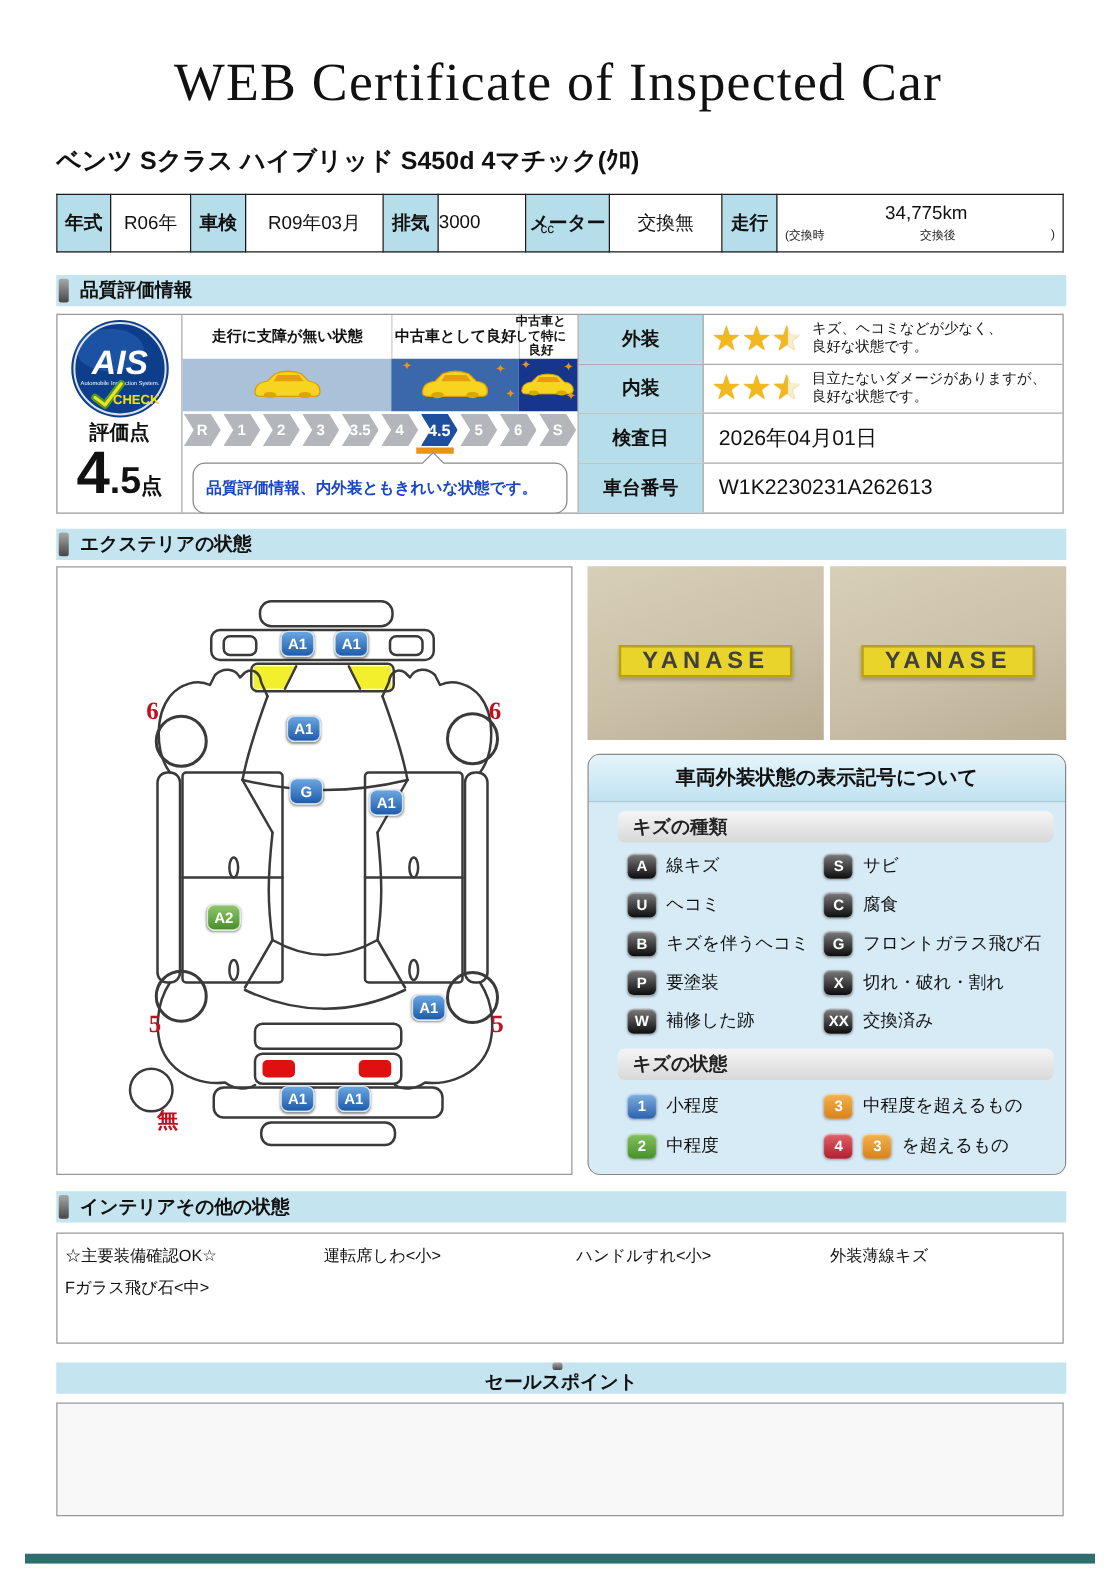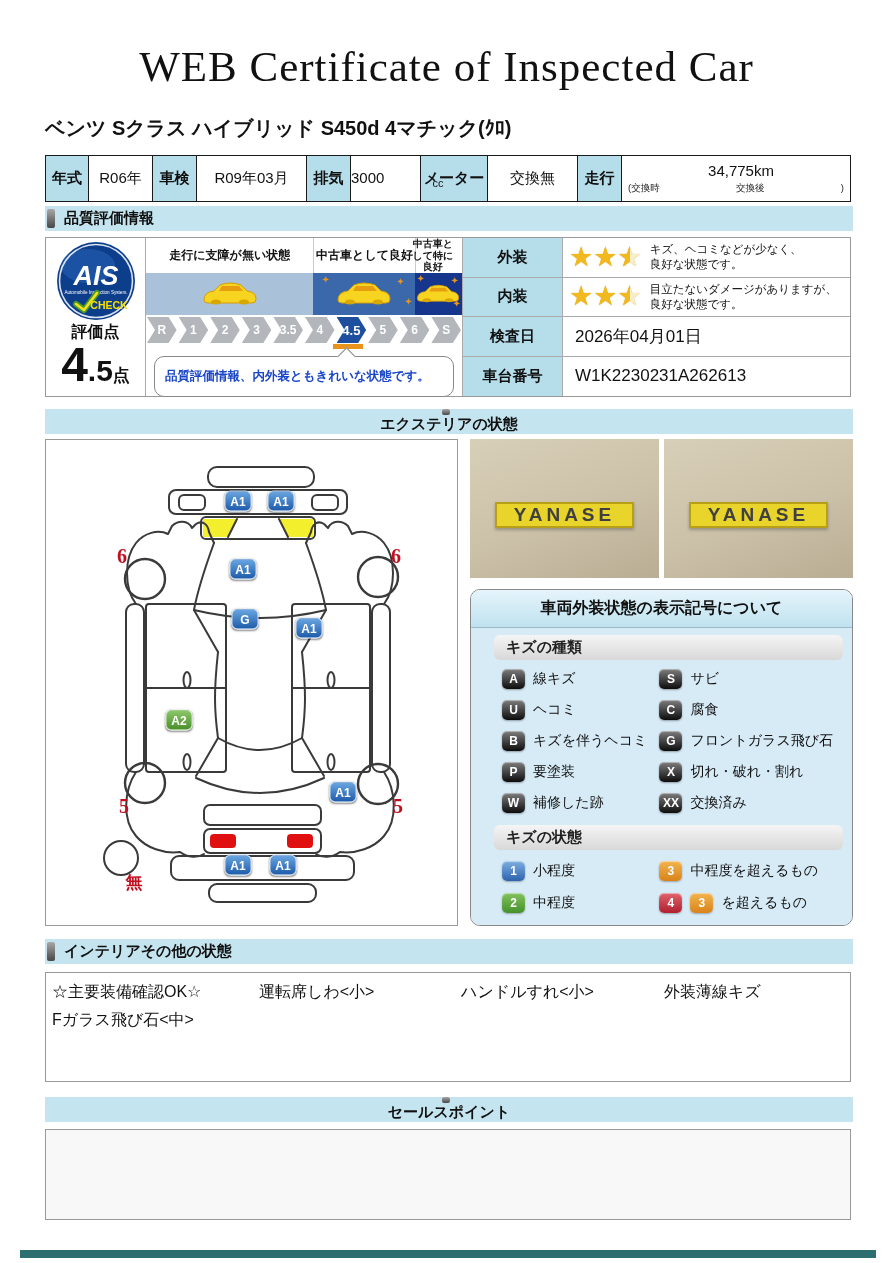--- a/index.html
+++ b/index.html
@@ -14,21 +14,21 @@
   table.spec th, table.spec td { border: 1.6px solid #1a1a1a; text-align: center; vertical-align: middle; }
   table.spec th { background: #b5deea; font-weight: bold; }
   td.disp .unit { font-size: 11px; vertical-align: -4px; margin-left: 48px; }
   td.mileage { text-align: left; padding: 2px 6px; }
   td.mileage .km { font-size: 15px; margin-left: 10px; }
   td.mileage .note { display: flex; justify-content: space-between; font-size: 9.5px; margin-top: 3px; color: #222; }
 
   
   .sec-header { height: 25px; width: 808px; background: #c4e4ef; margin-left: 45px; display: flex; align-items: center; font-size: 15px; font-weight: bold; }
   .sec-header .accent { width: 8px; height: 19px; margin: 0 9px 0 2px; border-radius: 2px; background: linear-gradient(180deg,#a8a8a8,#474747); }
-  .mt11 { margin-top: 4px; } .mt12 { margin-top: 12px; flex-direction: column; } .mt13 { margin-top: 13px; } .mt15 { margin-top: 15px; flex-direction: column; }
+  .mt11 { margin-top: 18px; } .mt12 { margin-top: 12px; } .mt13 { margin-top: 13px; } .mt15 { margin-top: 15px; flex-direction: column; }
 
   
   .quality-panel { margin: 6px 0 0 45px; width: 806px; height: 160px; border: 1px solid #999; display: flex; background: #fff; }
   .q-left { width: 100px; border-right: 1px solid #aaa; display: flex; flex-direction: column; align-items: center; padding-top: 3px; }
   .score-label { font-size: 16px; font-weight: bold; margin-top: 1px; }
   .score-val { display: flex; align-items: baseline; line-height: 0.8; margin-top: 3px; }
   .score-int { font-size: 48px; font-weight: bold; }
   .score-dec { font-size: 30px; font-weight: bold; }
   .score-unit { font-size: 17px; font-weight: bold; }
 
@@ -85,21 +85,21 @@
   .kind-grid { display: grid; grid-template-columns: 47% 53%; row-gap: 11px; padding: 9px 6px 12px 8px; }
   .kitem { display: flex; align-items: center; gap: 8px; font-size: 14px; }
   .kbadge { min-width: 23px; height: 20px; padding: 0 3px; border-radius: 5px; background: linear-gradient(180deg,#7d7d7d,#0c0c0c); color: #fff; font-weight: bold; font-size: 12px; display: flex; align-items: center; justify-content: center; box-shadow: inset 0 1px 1px rgba(255,255,255,.45), 0 1px 2px rgba(0,0,0,.35); }
   .sbadge { min-width: 23px; height: 20px; padding: 0 3px; border-radius: 5px; color: #fff; font-weight: bold; font-size: 12px; display: flex; align-items: center; justify-content: center; box-shadow: inset 0 1px 1px rgba(255,255,255,.5), 0 1px 2px rgba(0,0,0,.3); }
   .sbadge.blue   { background: linear-gradient(180deg,#7fb0e0,#2d62ae); }
   .sbadge.orange { background: linear-gradient(180deg,#f2b44e,#d9821a); }
   .sbadge.green  { background: linear-gradient(180deg,#84c25e,#44912a); }
   .sbadge.red    { background: linear-gradient(180deg,#e0626a,#b02030); }
   .state-grid { display: grid; grid-template-columns: 47% 53%; row-gap: 12px; padding: 11px 6px 6px 8px; }
 
-  .interior-box { margin: 8px 0 0 45px; width: 806px; height: 110px; border: 1px solid #999; padding: 9px 6px; font-size: 16px; }
+  .interior-box { margin: 8px 0 0 45px; width: 806px; height: 89px; border: 1px solid #999; padding: 9px 6px; font-size: 13px; }
   .int-grid { display: grid; grid-template-columns: 207px 202px 203px 1fr; row-gap: 7px; }
 
   .sales-box { margin: 7px 0 0 45px; width: 806px; height: 91px; border: 1px solid #999; background: #f8f8f8; }
 
   .footer-bar { margin: 30px 0 0 20px; width: 856px; height: 8px; background: #2d6e6e; }
 </style>
 </head>
 <body>
 
 <div class="page">

